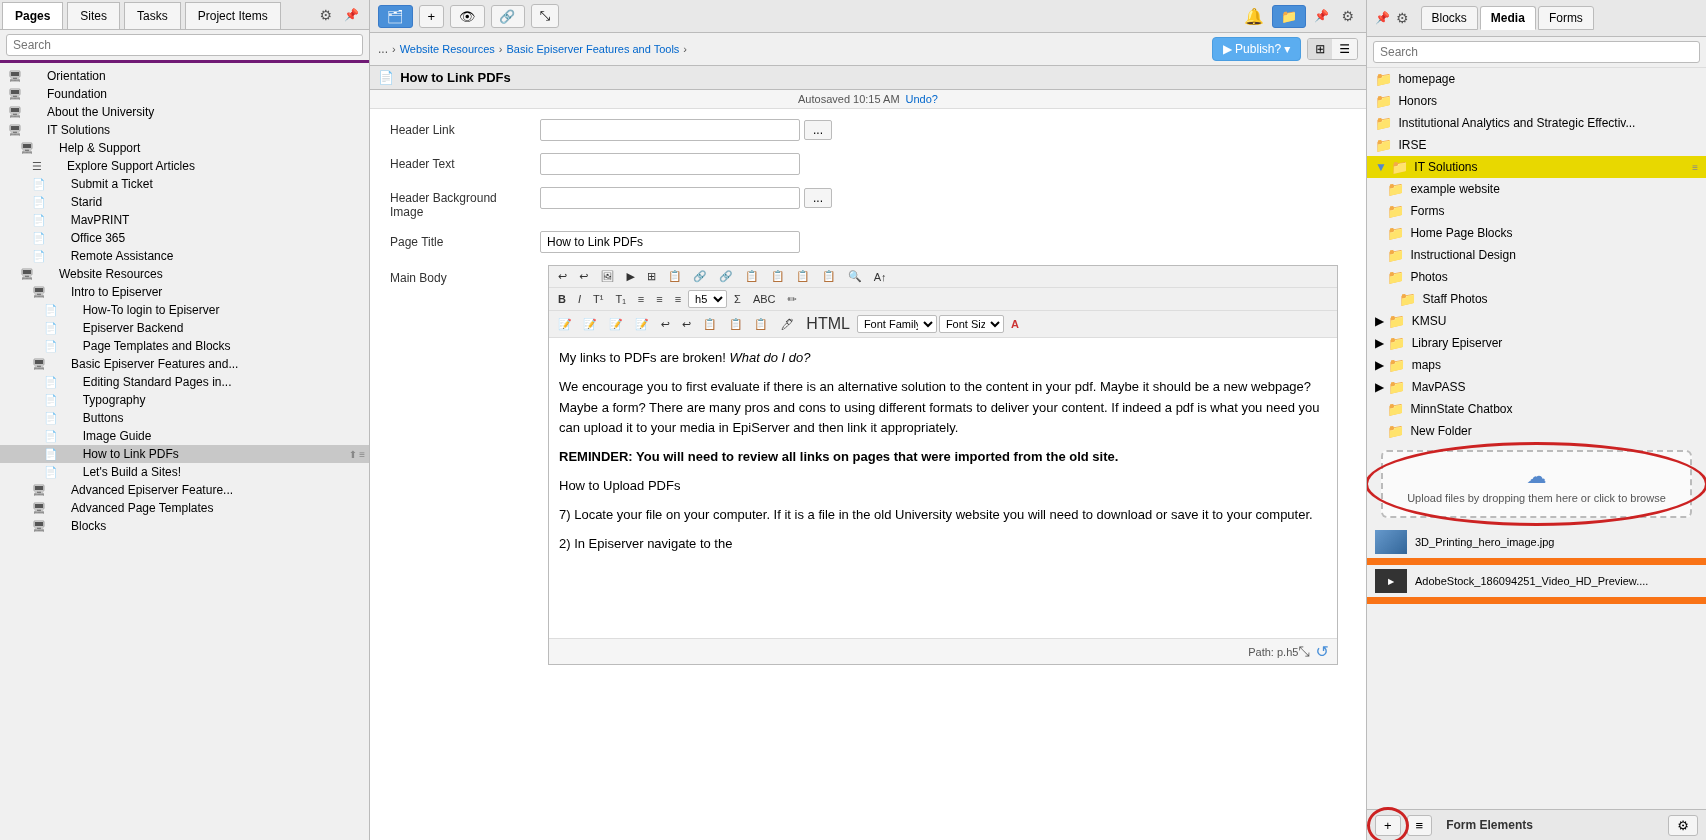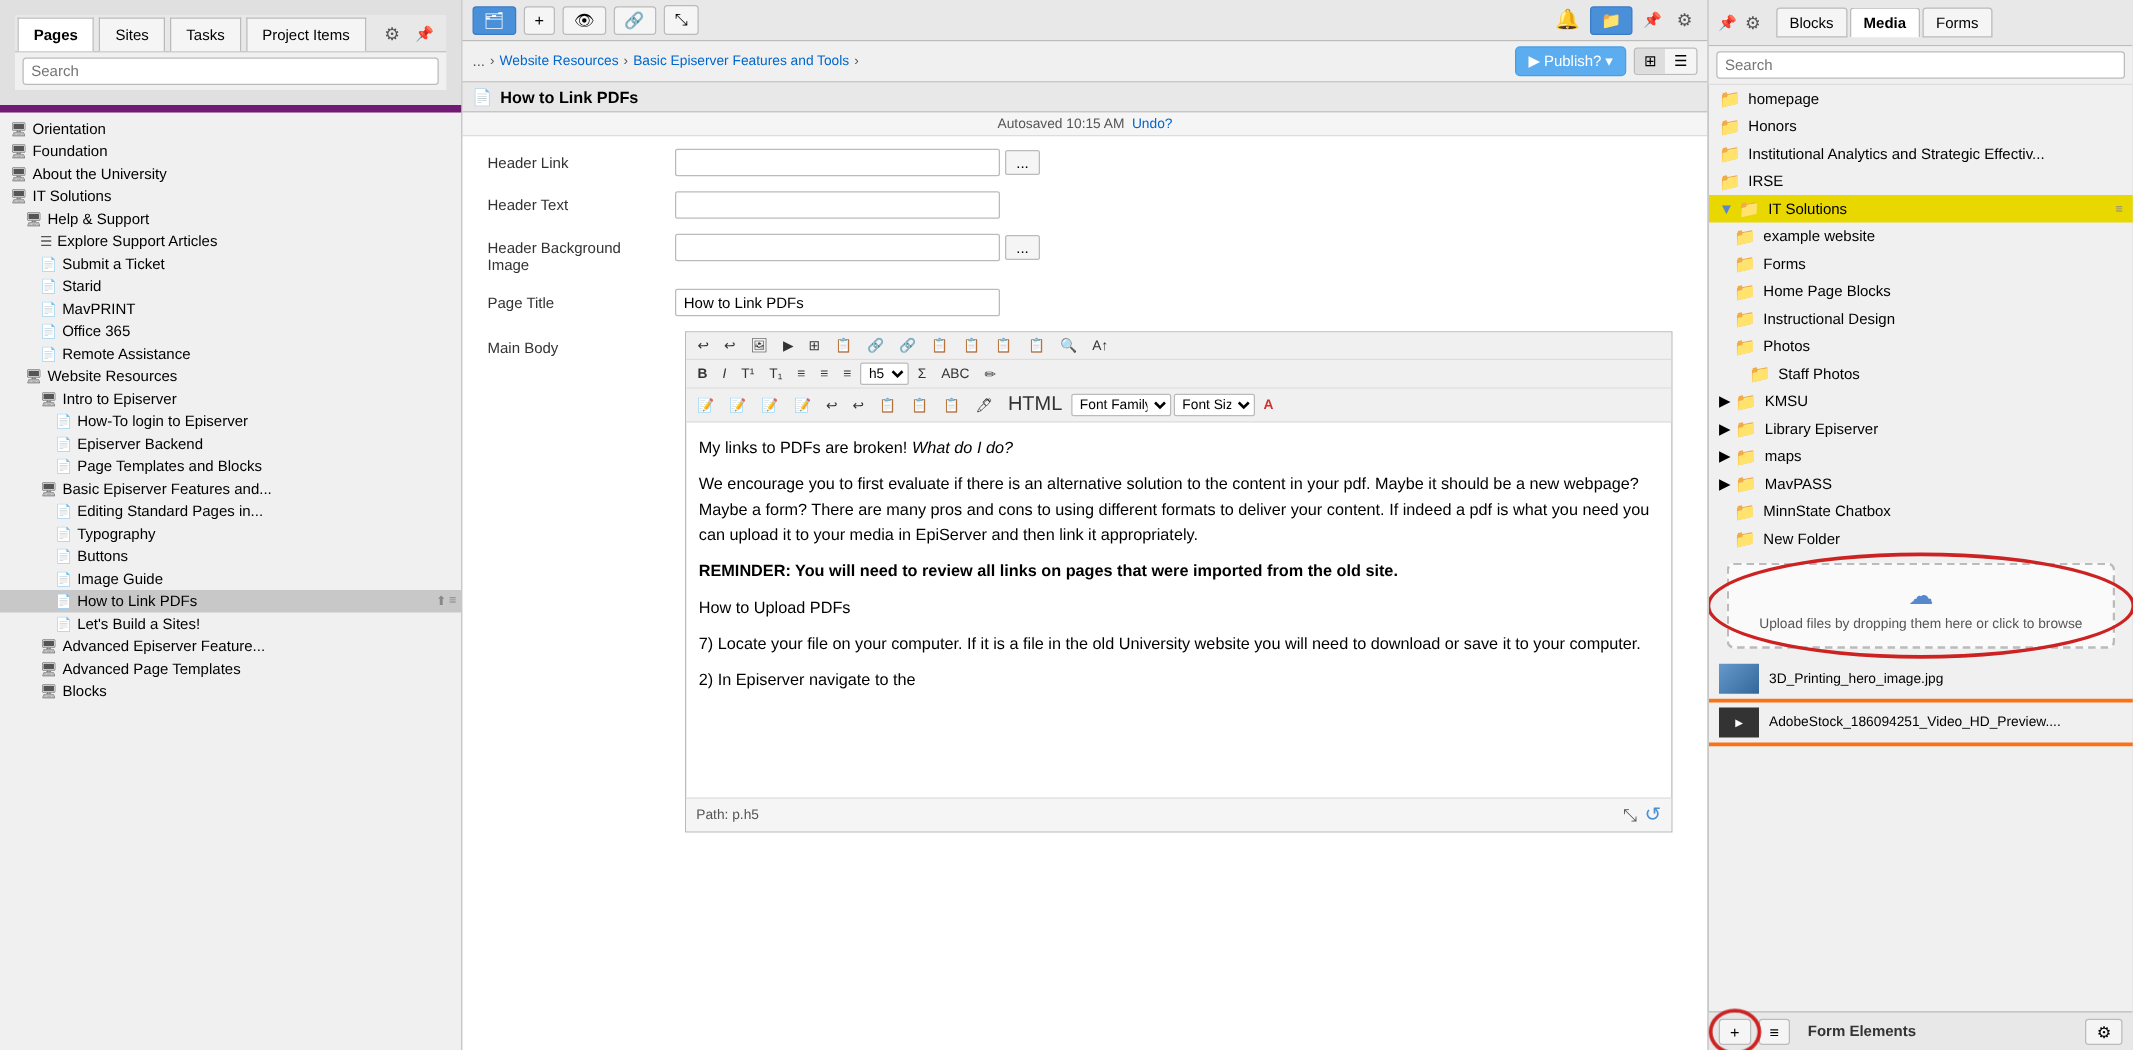--- a/index.html
+++ b/index.html
@@ -1,32 +1,32 @@
 <!DOCTYPE html>
 <html><head>
   <meta charset="utf-8">
   <style>
     * { box-sizing: border-box; margin: 0; padding: 0; }
     body { font-family: -apple-system, BlinkMacSystemFont, 'Segoe UI', Arial, sans-serif; font-size: 12px; background: #c8c8c8; display: flex; height: 840px; overflow: hidden; }
 
     
     .left-sidebar { width: 370px; background: #f0f0f0; border-right: 1px solid #bbb; display: flex; flex-direction: column; height: 840px; flex-shrink: 0; }
-    .left-sidebar-header { background: #e0e0e0; border-bottom: 6px solid #701a75; padding: 12px; }
+    .left-sidebar-header { background: #e0e0e0; border-bottom: 3px solid #701a75; padding: 0; }
     .tabs-row { display: flex; align-items: center; border-bottom: 1px solid #bbb; background: #e8e8e8; }
     .tab { padding: 6px 12px; cursor: pointer; font-size: 12px; border: 1px solid #bbb; margin: 2px 2px 0 2px; background: #f5f5f5; border-bottom: none; }
     .tab.active { background: #fff; font-weight: bold; }
     .gear-area { margin-left: auto; display: flex; align-items: center; gap: 4px; padding-right: 6px; }
     .icon-btn { background: none; border: none; cursor: pointer; font-size: 14px; color: #555; padding: 2px 4px; }
     .search-row { padding: 4px 6px; background: #f0f0f0; }
     .search-input { width: 100%; padding: 3px 6px; border: 1px solid #bbb; border-radius: 3px; font-size: 12px; background: white; }
     .tree { overflow-y: auto; flex: 1; padding: 4px 0; }
     .tree-item { display: flex; align-items: center; padding: 2px 4px 2px 8px; cursor: pointer; white-space: nowrap; }
     .tree-item.active { background: #c8c8c8; }
     .tree-item .icon { margin-right: 4px; font-size: 11px; color: #555; }
-    .tree-item .label { font-size: 12px; }
+    .tree-item .label { font-size: 12px; margin-left: 21px; }
     .tree-item .item-icons { margin-left: auto; display: flex; gap: 2px; }
     .tree-item .item-icon { font-size: 10px; color: #888; }
 
     
     .main-content { flex: 1; display: flex; flex-direction: column; background: #c8c8c8; min-width: 0; }
     .main-toolbar { background: #e8e8e8; border-bottom: 1px solid #bbb; display: flex; align-items: center; padding: 4px 8px; gap: 6px; }
     .toolbar-btn { background: #f5f5f5; border: 1px solid #bbb; border-radius: 3px; padding: 3px 8px; cursor: pointer; font-size: 13px; }
     .toolbar-btn.active { background: #4a90d9; color: white; border-color: #3a7bc8; }
     .breadcrumb { background: #f0f0f0; padding: 4px 8px; font-size: 11px; color: #555; border-bottom: 1px solid #bbb; display: flex; align-items: center; gap: 4px; }
     .breadcrumb a { color: #0066cc; text-decoration: none; }
@@ -51,39 +51,39 @@
     .rte-container { border: 1px solid #bbb; margin: 0 8px 8px 8px; }
     .rte-toolbar-1 { background: #f0f0f0; border-bottom: 1px solid #ddd; padding: 2px 4px; display: flex; flex-wrap: wrap; gap: 2px; align-items: center; }
     .rte-toolbar-2 { background: #f0f0f0; border-bottom: 1px solid #ddd; padding: 2px 4px; display: flex; flex-wrap: wrap; gap: 2px; align-items: center; }
     .rte-toolbar-3 { background: #f0f0f0; border-bottom: 1px solid #ddd; padding: 2px 4px; display: flex; flex-wrap: wrap; gap: 2px; align-items: center; }
     .rte-btn { padding: 1px 4px; border: 1px solid transparent; background: none; cursor: pointer; font-size: 11px; border-radius: 2px; color: #333; }
     .rte-select { padding: 1px 2px; border: 1px solid #bbb; background: #fff; font-size: 11px; border-radius: 2px; }
     .rte-content { padding: 10px; font-size: 13px; line-height: 1.6; min-height: 300px; }
     .rte-content p { margin-bottom: 8px; }
     .rte-content strong { font-weight: bold; }
     .rte-content em { font-style: italic; }
-    .rte-footer { background: #f5f5f5; border-top: 1px solid #ddd; padding: 3px 8px; font-size: 11px; color: #555; display: flex; justify-content: space-between; align-items: center; }
+    .rte-footer { background: #f5f5f5; border-top: 1px solid #ddd; padding: 3px 8px; font-size: 11px; color: #555; display: flex; justify-content: flex-end; align-items: center; }
 
     
     .right-sidebar { width: 340px; background: #f0f0f0; border-left: 1px solid #bbb; display: flex; flex-direction: column; height: 840px; flex-shrink: 0; }
     .right-header { background: #e8e8e8; border-bottom: 1px solid #bbb; padding: 4px 8px; display: flex; align-items: center; }
     .right-tabs { display: flex; gap: 2px; }
     .right-tab { padding: 4px 10px; border: 1px solid #bbb; background: #f5f5f5; cursor: pointer; font-size: 12px; border-radius: 3px 3px 0 0; }
     .right-tab.active { background: #fff; font-weight: bold; border-bottom-color: #fff; }
     .right-search { padding: 4px 6px; background: #f0f0f0; border-bottom: 1px solid #ddd; }
     .right-search-input { width: 100%; padding: 3px 6px; border: 1px solid #bbb; border-radius: 3px; font-size: 12px; }
     .media-tree { flex: 1; overflow-y: auto; }
     .media-item { display: flex; align-items: center; padding: 3px 8px; cursor: pointer; font-size: 12px; }
     .media-item.highlighted { background: #e8d800; }
     .media-item .folder-icon { color: #5588cc; margin-right: 6px; font-size: 14px; }
     .media-item .item-menu { margin-left: auto; font-size: 10px; color: #888; }
     .upload-area { border: 2px dashed #bbb; margin: 8px; border-radius: 6px; padding: 12px; text-align: center; background: #fafafa; cursor: pointer; position: relative; }
     .upload-icon { font-size: 20px; color: #5588cc; margin-bottom: 4px; }
     .upload-text { font-size: 11px; color: #555; }
-    .media-file-item { display: flex; align-items: center; padding: 4px 8px; border-bottom: 3px solid #f97316; cursor: pointer; }
+    .media-file-item { display: flex; align-items: center; padding: 4px 8px; border-bottom: 7px solid #f97316; cursor: pointer; }
     .media-file-thumb { width: 32px; height: 24px; background: #ddd; margin-right: 8px; object-fit: cover; }
     .media-file-name { font-size: 11px; flex: 1; overflow: hidden; text-overflow: ellipsis; white-space: nowrap; }
     .right-footer { background: #e8e8e8; border-top: 1px solid #bbb; padding: 4px 8px; display: flex; align-items: center; gap: 6px; }
     .footer-btn { padding: 2px 8px; border: 1px solid #bbb; background: #f5f5f5; border-radius: 3px; cursor: pointer; font-size: 13px; }
     .footer-section { font-size: 12px; font-weight: bold; padding: 4px 8px; color: #333; }
     .pin-icon { color: #0066cc; font-size: 12px; }
 
     
     .notification-bell { font-size: 16px; color: #555; }
 

